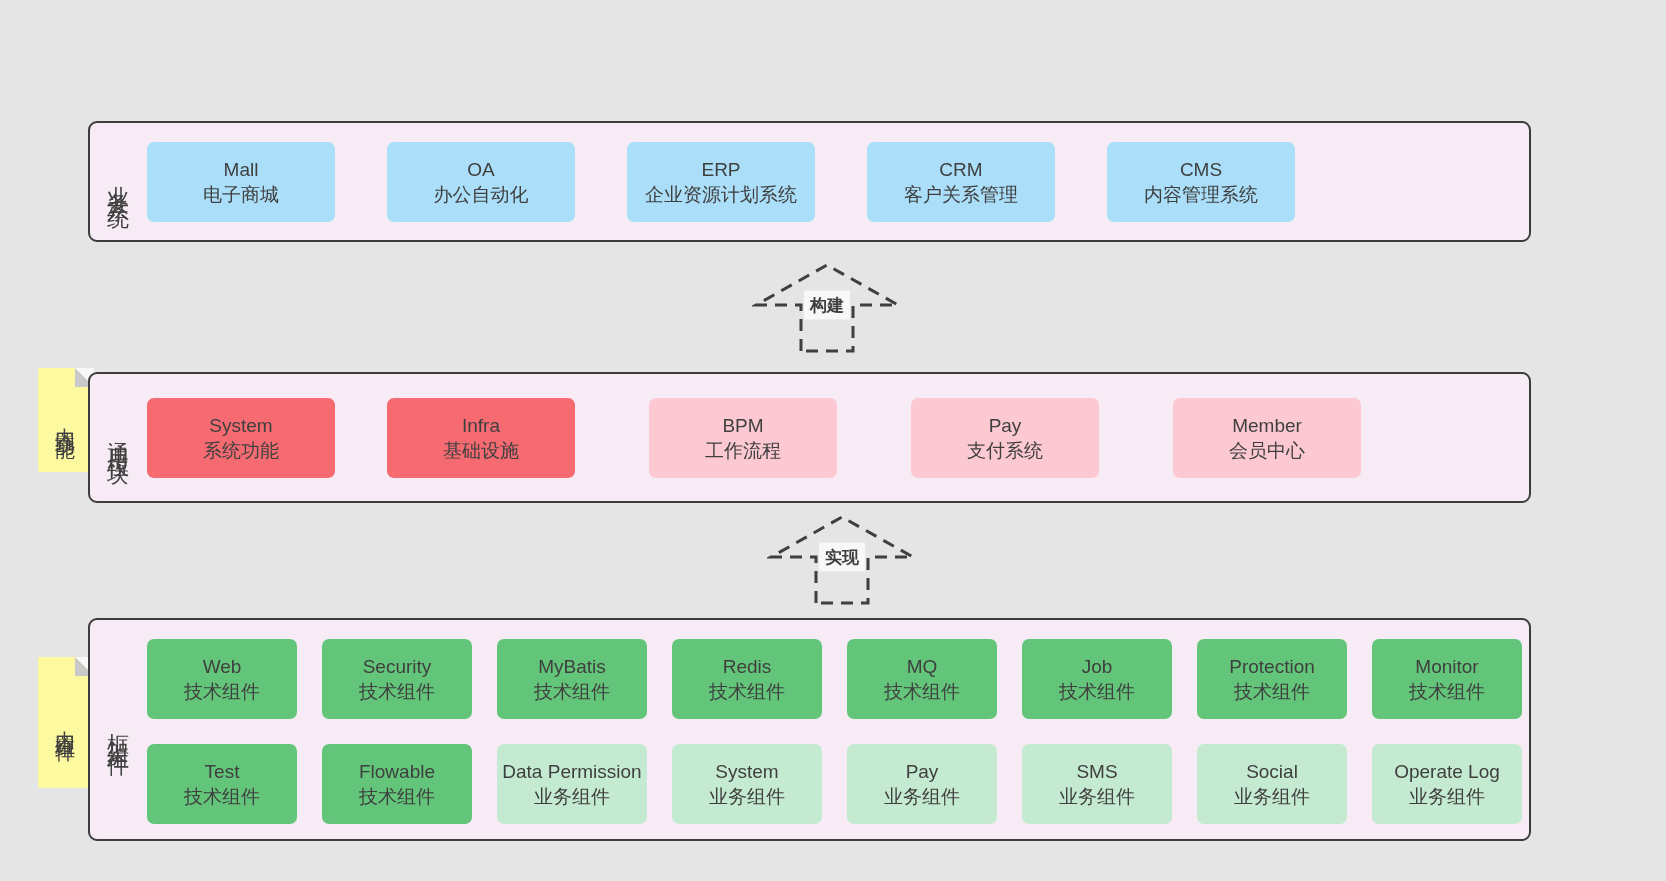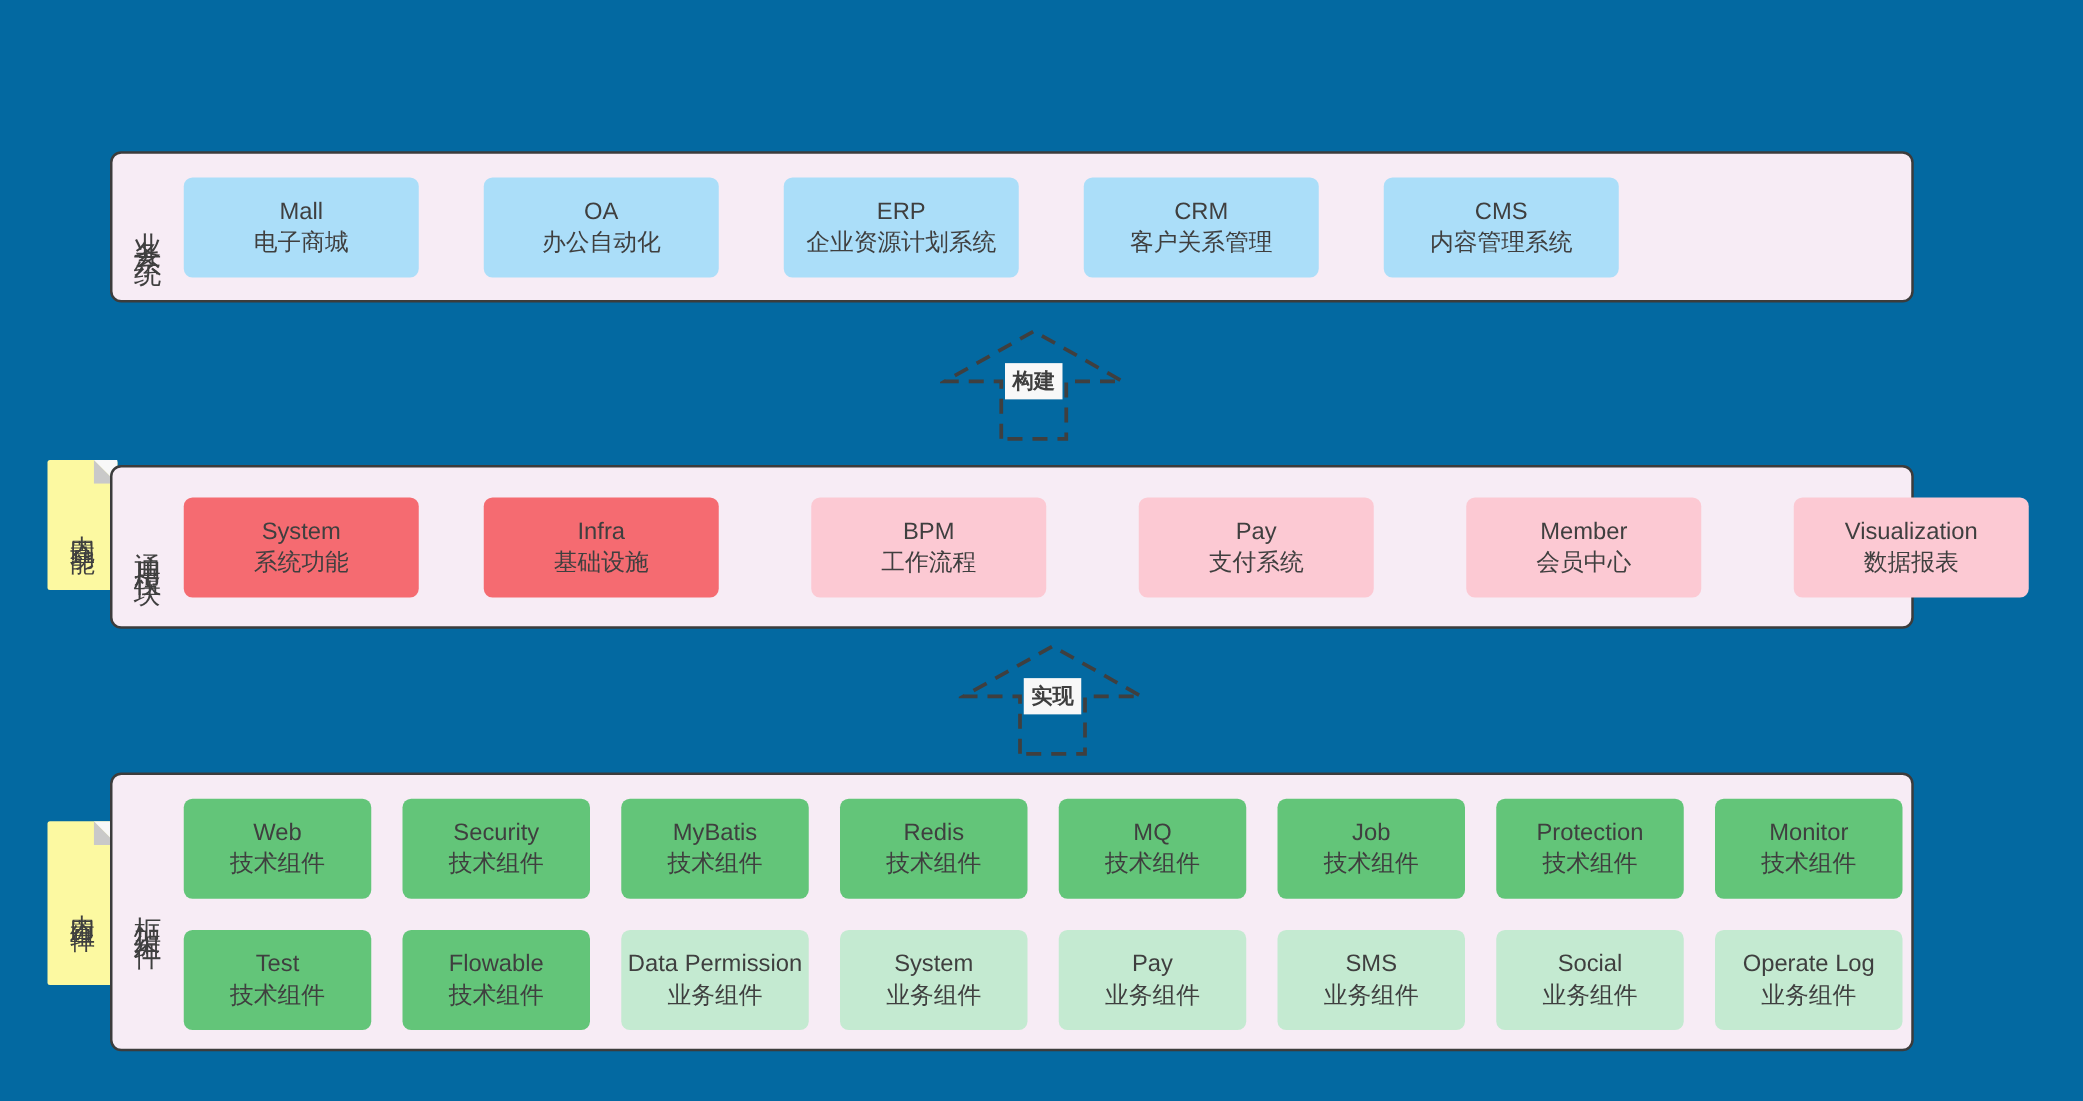--- a/index.html
+++ b/index.html
@@ -3,21 +3,21 @@
 <meta charset="utf-8">
 <style>
   html,body{margin:0;padding:0;}
   body{
     font-family:"Liberation Sans","DejaVu Sans",sans-serif;
     background:#f8f8f8;
   }
   .canvas{
     position:relative;
     width:1666px;height:881px;
-    background:#0369a1;
+    background:#e5e5e5;
     overflow:hidden;
   }
   
   .layer{
     position:absolute;
     left:88px;width:1443px;
     background:#f7ecf5;
     border:2px solid #3c3c3c;
     border-radius:9px;
     box-sizing:border-box;
@@ -192,24 +192,20 @@
         <div>工作流程</div>
       </div>
       <div class="box pink">
         <div>Pay</div>
         <div>支付系统</div>
       </div>
       <div class="box pink">
         <div>Member</div>
         <div>会员中心</div>
       </div>
-      <div class="box pink">
-        <div>Visualization</div>
-        <div>数据报表</div>
-      </div>
     </div>
   </div>
 
   <div class="arrow arrow-implement">
     <svg width="150" height="94" viewBox="0 0 150 94">
       <polygon points="49,91 49,45 4,45 75,5 146,45 101,45 101,91" fill="none" stroke="#3f3f3f" stroke-width="3" stroke-dasharray="12 8"></polygon>
     </svg>
     <span class="arrow-label">实现</span>
   </div>
 

